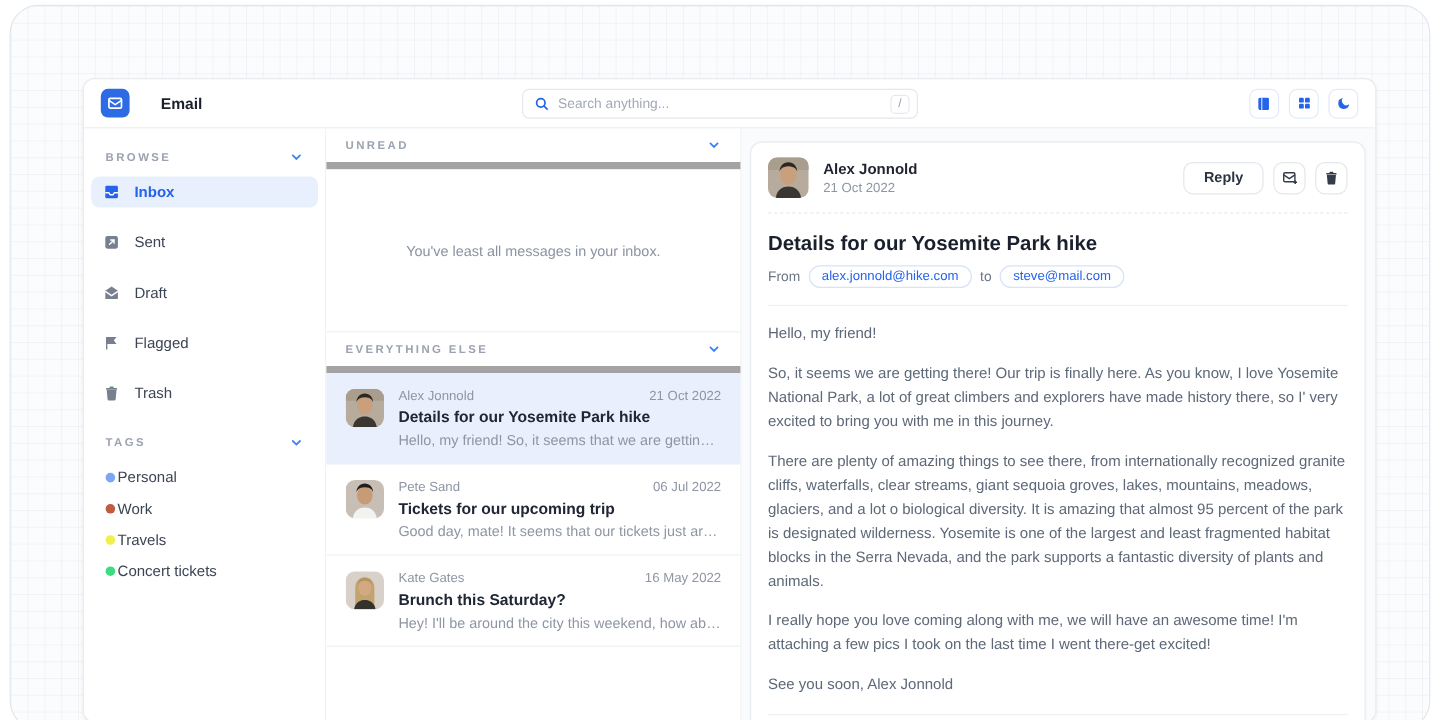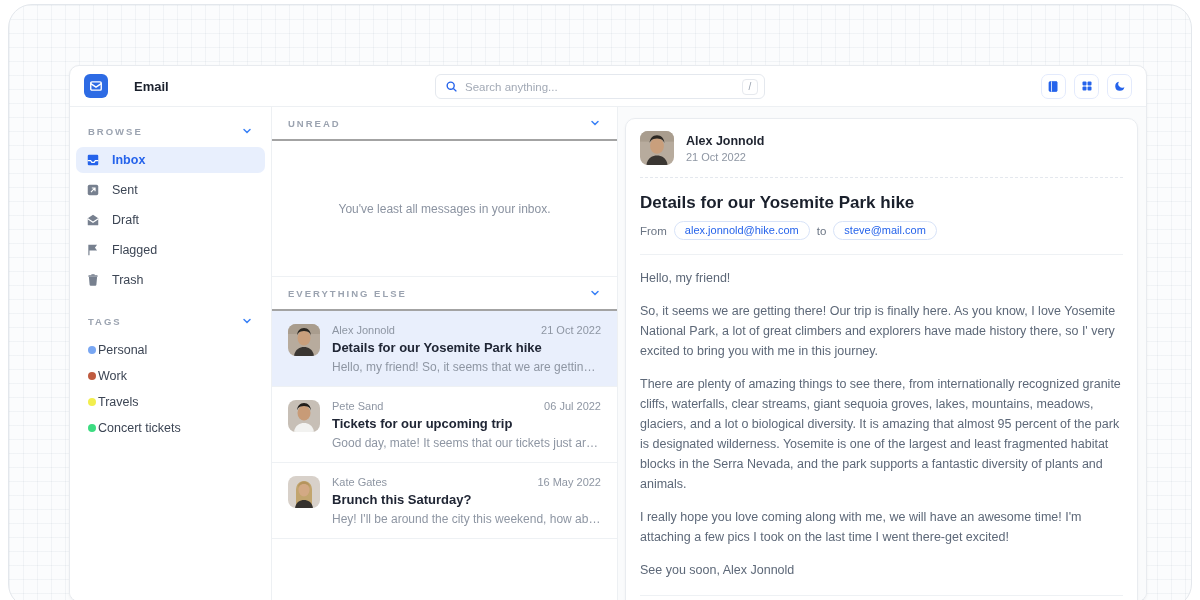--- a/index.html
+++ b/index.html
@@ -37,27 +37,27 @@
   
   .cols { display:flex; height:495px; }
   .sidebar { width:202px; border-right:1px solid #edf0f3; padding:14px 16px; background:#fff; }
   .mlist { width:346px; border-right:1px solid #edf0f3; background:#fff; }
   .detail { flex:1; background:#fafbfc; }
 
   
   .sec-head { display:flex; align-items:center; justify-content:space-between; color:#9ba3b0; font-size:9.5px; font-weight:700; letter-spacing:2px; margin:4px 2px 10px 2px; }
   .nav-item { display:flex; align-items:center; gap:12px; height:26px; padding:0 10px; margin:0 -10px; border-radius:7px; font-size:12.5px; color:#3c4554; cursor:pointer; }
   .nav-item.active { background:#e8effd; color:#2563eb; font-weight:600; }
-  .nav-item + .nav-item { margin-top:4px;gap:12px; }
+  .nav-item + .nav-item { margin-top:16px;gap:12px; }
   .nav-gap { height:18px; }
   .tag-item { display:flex; align-items:center; gap:2px; height:26px; padding:0 2px; font-size:12.5px; color:#3c4554; cursor:pointer; }
   .dot { width:8px; height:8px; border-radius:50%; flex:none; }
 
   
-  .list-head { height:34px; display:flex; align-items:center; justify-content:space-between; padding:0 16px; border-bottom:2px solid #a3a3a3; color:#9ba3b0; font-size:9.5px; font-weight:700; letter-spacing:2px; }
+  .list-head { height:34px; display:flex; align-items:center; justify-content:space-between; padding:0 16px; border-bottom:6px solid #a3a3a3; color:#9ba3b0; font-size:9.5px; font-weight:700; letter-spacing:2px; }
   .empty { height:136px; display:flex; align-items:center; justify-content:center; color:#8b93a1; font-size:12px; border-bottom:1px solid #eef1f4; text-align:center; padding:0 20px; }
   .mail-item { display:flex; gap:12px; padding:13px 16px 12px 16px; border-bottom:1px solid #eef1f4; cursor:pointer; }
   .mail-item.selected { background:#e9effc; }
   .avatar { width:32px; height:32px; border-radius:8px; overflow:hidden; flex:none; }
   .avatar svg { display:block; }
   .mi-body { flex:1; min-width:0; }
   .mi-row1 { display:flex; justify-content:space-between; align-items:baseline; }
   .mi-sender { font-size:11px; color:#8e96a3; }
   .mi-date { font-size:11px; color:#8e96a3; }
   .mi-subject { font-size:13px; font-weight:700; color:#20263
@@ -318,20 +318,41 @@
                   <rect x="0" y="0" width="32" height="10" fill="#a99d8e"></rect>
                   <ellipse cx="16" cy="14" rx="6.5" ry="7.5" fill="#c99f7c"></ellipse>
                   <path d="M9 12c0-5 3-8 7-8s7 3 7 8c0-2-2-5-7-5s-7 3-7 5z" fill="#2b2722"></path>
                   <path d="M6 32c1-7 6-9 10-9s9 2 10 9z" fill="#3a3632"></path>
                 </svg>
             </div>
             <div>
               <div class="d-name">Alex Jonnold</div>
               <div class="d-date">21 Oct 2022</div>
             </div>
+            <div class="d-actions">
+              <button class="btn-reply">Reply</button>
+              <div class="sq-btn">
+                <span style="display:flex;">
+                  <svg width="14" height="14" viewBox="0 0 24 24" fill="none" stroke="#343c4a" stroke-width="2">
+                      <rect x="3" y="5" width="16" height="13" rx="2"></rect>
+                      <path d="M3 8l8 5.5L19 8"></path>
+                      <path d="M19.5 16v5M17 18.5h5" stroke-width="2.2"></path>
+                    </svg>
+                </span>
+              </div>
+              <div class="sq-btn">
+                <span style="display:flex;">
+                  <svg width="13" height="13" viewBox="0 0 24 24" fill="#343c4a">
+                      <path d="M5 7h14l-1.2 13a2 2 0 0 1-2 1.8H8.2a2 2 0 0 1-2-1.8L5 7z"></path>
+                      <rect x="4" y="4" width="16" height="2.4" rx="1"></rect>
+                      <rect x="9" y="2" width="6" height="2.4" rx="1"></rect>
+                    </svg>
+                </span>
+              </div>
+            </div>
           </div>
 
           <div class="dash-div"></div>
 
           <div class="d-subject">Details for our Yosemite Park hike</div>
 
           <div class="fromto">
             <span>From</span>
             <span class="pill">alex.jonnold@hike.com</span>
             <span>to</span>

